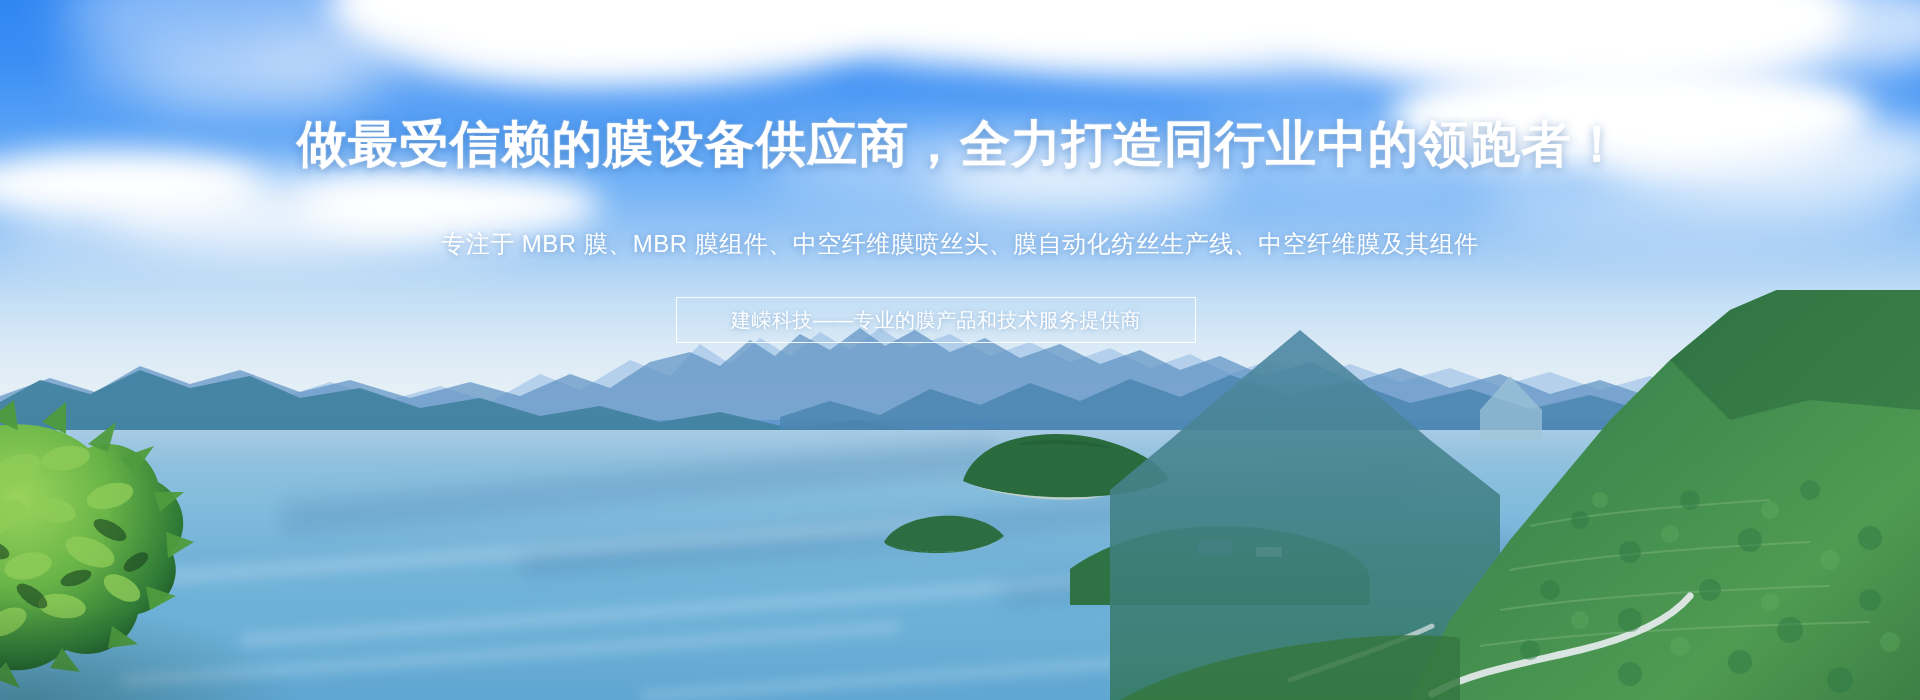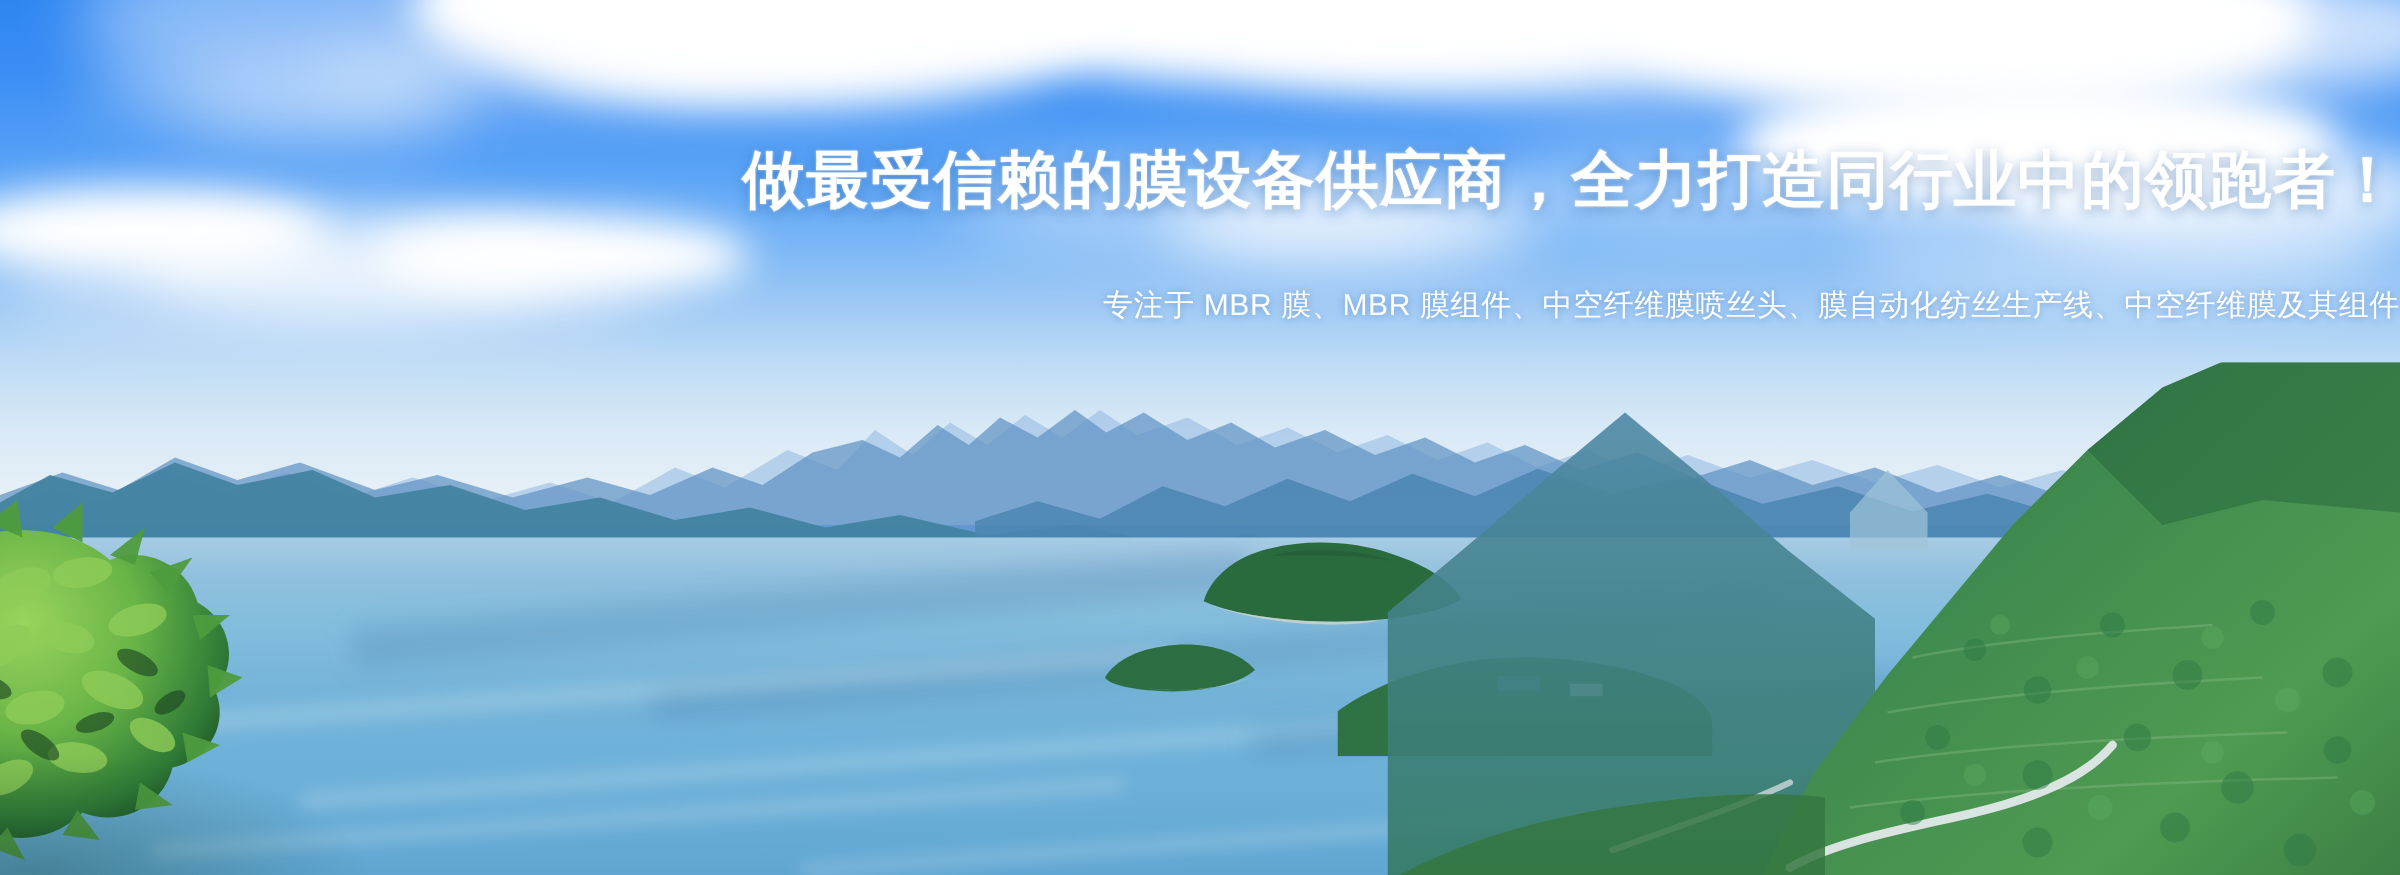--- a/index.html
+++ b/index.html
@@ -53,21 +53,21 @@
     filter:blur(6px); transform:rotate(-4deg);
   }
   .waterdark {
     position:absolute; background:rgba(40,90,140,.16);
     filter:blur(10px); transform:rotate(-5deg);
   }
 
   
   .textblock {
     position:absolute; left:0; top:0; width:1920px; height:496px;
-    text-align:right; z-index:60;
+    text-align:center; z-index:60;
   }
   .headline {
     position:absolute; left:0; top:118px; width:1920px;
     font-size:50px; font-weight:bold; color:#ffffff;
     letter-spacing:1px;
     text-shadow:0 2px 10px rgba(30,90,160,.45), 0 0 2px rgba(255,255,255,.9);
     white-space:nowrap;
     line-height:1.05;
   }
   .subtitle {
@@ -317,15 +317,18 @@
   </svg>
 
   <div style="position:absolute;left:0;top:600px;width:300px;height:100px;
               background:radial-gradient(ellipse at 8% 100%, rgba(20,60,40,.35), rgba(20,60,40,0) 70%);"></div>
 
   <div class="textblock">
     <div class="headline">做最受信赖的膜设备供应商，全力打造同行业中的领跑者！</div>
 
     <div class="subtitle">专注于 MBR 膜、MBR 膜组件、中空纤维膜喷丝头、膜自动化纺丝生产线、中空纤维膜及其组件</div>
 
+    <div class="tagbox">
+      <span>建嵘科技——专业的膜产品和技术服务提供商</span>
+    </div>
   </div>
 
 </div>
 
 </body></html>

